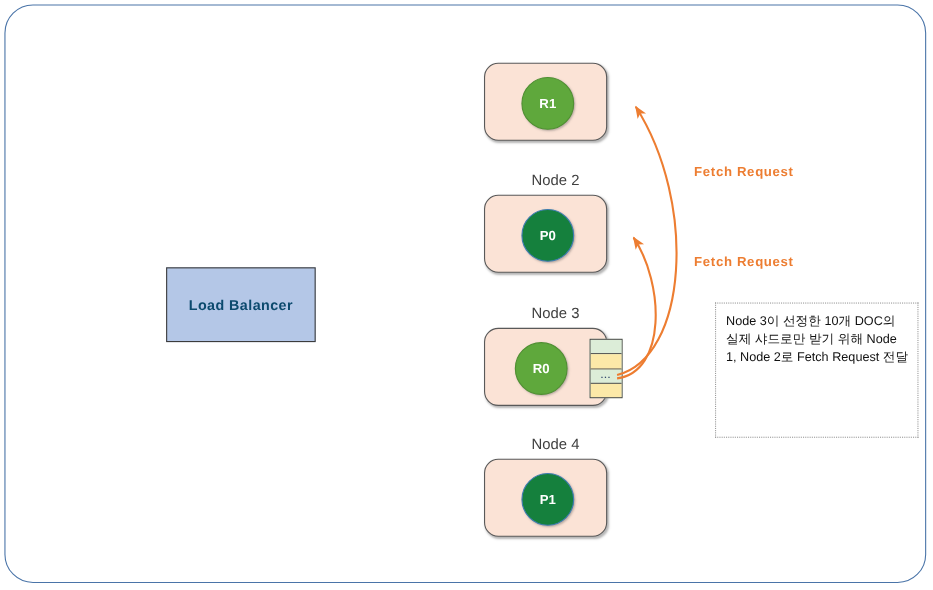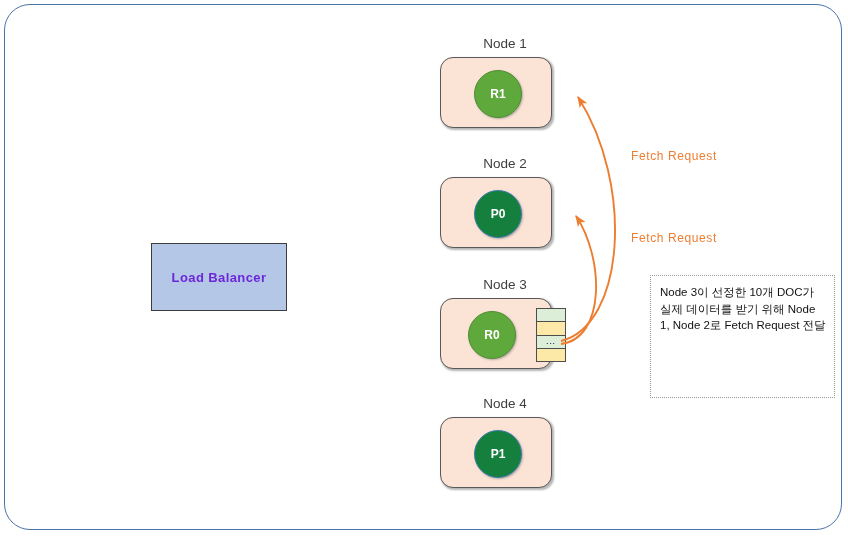--- a/index.html
+++ b/index.html
@@ -38,21 +38,21 @@
     box-sizing: border-box;
     background: #B4C7E7;
     border: 1.6px solid #3C3C3C;
     display: flex;
     align-items: center;
     justify-content: center;
   }
   #load-balancer .lb-label {
     font-size: 13px;
     font-weight: bold;
-    color: #6d28d9;
+    color: #0c4a6e;
     letter-spacing: .4px;
   }
 
   
   .node-group { position: absolute; }
   .node-title {
     position: absolute;
     width: 100%;
     text-align: center;
     top: 0;
@@ -125,21 +125,21 @@
     left: 0; top: 0;
     width: 848px;
     height: 536px;
     pointer-events: none;
   }
 
   
   .fetch-label {
     position: absolute;
     font-size: 12px;
-    font-weight: normal;
+    font-weight: bold;
     color: #ED7D31;
     white-space: nowrap;
     letter-spacing: .6px;
   }
   #fetch-label-1 { left: 631px; top: 149px; }
   #fetch-label-2 { left: 631px; top: 231px; }
 
   
   #annotation-note {
     position: absolute;
@@ -171,21 +171,20 @@
 
 <div id="canvas">
 
   <div id="outer-frame"></div>
 
   <div id="load-balancer">
     <span class="lb-label">Load Balancer</span>
   </div>
 
   <div class="node-group" style="left:440px; top:36px; width:130px; height:92px;">
-    <div class="node-title">Node 1</div>
     <div class="node-box">
       <div class="shard-circle circle-green">R1</div>
     </div>
   </div>
 
   <div class="node-group" style="left:440px; top:156px; width:130px; height:92px;">
     <div class="node-title">Node 2</div>
     <div class="node-box">
       <div class="shard-circle circle-blue">P0</div>
     </div>
@@ -218,16 +217,16 @@
       </marker>
     </defs>
     <path d="M 561,341 C 625,325 634,185 578,97" fill="none" stroke="#ED7D31" stroke-width="1.9" marker-end="url(#arrowhead-orange)"></path>
     <path d="M 561,344 C 606,338 604,258 576,216" fill="none" stroke="#ED7D31" stroke-width="1.9" marker-end="url(#arrowhead-orange)"></path>
   </svg>
 
   <div class="fetch-label" id="fetch-label-1">Fetch  Request</div>
   <div class="fetch-label" id="fetch-label-2">Fetch  Request</div>
 
   <div id="annotation-note">
-    <p class="note-primary">Node 3이 선정한 10개 DOC가 실제 데이터를 받기 위해 Node 1, Node 2로 Fetch Request 전달</p>
+    <p class="note-primary">Node 3이 선정한 10개 DOC의 실제 샤드로만 받기 위해 Node 1, Node 2로 Fetch Request 전달</p>
   </div>
 
 </div>
 
 </body></html>

